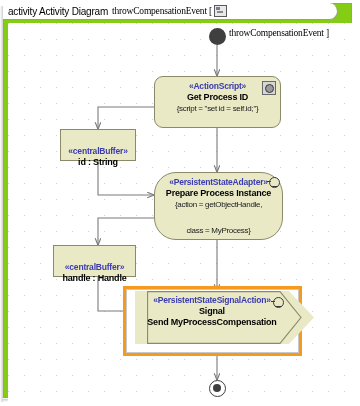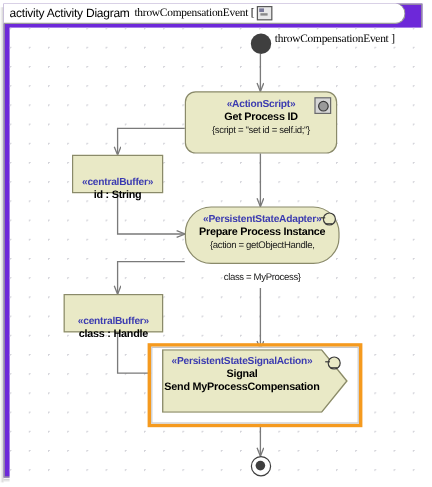--- a/index.html
+++ b/index.html
@@ -8,21 +8,21 @@
     background:#ffffff;
     font-family:"Liberation Sans", sans-serif;
     -webkit-font-smoothing:none;
   }
   #root{position:relative;width:360px;height:406px;}
 
   
   .frame{
     position:absolute;left:3px;top:3px;width:349px;height:395px;
     border:1px solid #9a9a9a;
-    background:#6d28d9;
+    background:#84cc16;
     box-sizing:border-box;
   }
   .canvas{
     position:absolute;left:4px;top:19px;width:347px;height:379px;
     background-color:#ffffff;
     background-image:
       radial-gradient(circle at 0.5px 0.5px, #d2d2d8 0.7px, transparent 0.8px);
     background-size:16px 16px;
     box-sizing:border-box;
     overflow:hidden;
@@ -219,42 +219,42 @@
         <div class="nodename">Get Process ID</div>
         <div class="props">{script = "set id = self.id;"}</div>
         <div class="badge badge-script" style="right:4px;top:4px;"></div>
       </div>
 
       <div class="node buffer" style="left:52px;top:106px;width:76px;height:32px;">
         <div class="stereo">«centralBuffer»</div>
         <div class="nodename">id : String</div>
       </div>
 
-      <div class="node action" style="left:146px;top:149px;width:129px;height:48px;border-radius:22px;">
+      <div class="node action" style="left:146px;top:149px;width:129px;height:68px;border-radius:22px;">
         <div class="stereo">«PersistentStateAdapter»</div>
         <div class="nodename">Prepare Process Instance</div>
         <div class="props">{action = getObjectHandle,</div>
         <div class="props" style="margin-top:16px;">class = MyProcess}</div>
         <div class="badge badge-plug" style="right:3px;top:4px;">
           <span class="ring"></span>
             <span class="stem"></span>
             <span class="stem2"></span>
         </div>
       </div>
 
       <div class="node buffer" style="left:45px;top:222px;width:83px;height:32px;">
         <div class="stereo">«centralBuffer»</div>
-        <div class="nodename">class : Handle</div>
+        <div class="nodename">handle : Handle</div>
       </div>
 
       <div class="selection" style="left:115px;top:263px;width:179px;height:70px;">
         <div class="selection-inner" style="left:0px;top:0px;right:0px;bottom:0px;"></div>
       </div>
 
-      <div class="signal-wrap" style="left:127px;top:268px;width:155px;height:53px;">
+      <div class="signal-wrap" style="left:127px;top:268px;width:155px;height:53px;padding-left:24px;">
         <div class="signal"></div>
         <svg class="signal-outline" viewBox="0 0 155 53" width="155" height="53">
           <polygon points="0.6,0.6 133,0.6 154,26.5 133,52.4 0.6,52.4" fill="none" stroke="#8a8a6a" stroke-width="1.1"></polygon>
         </svg>
         <div class="signal-text">
           <div class="stereo">«PersistentStateSignalAction»</div>
           <div class="nodename">Signal</div>
           <div class="nodename">Send MyProcessCompensation</div>
         </div>
         <div class="badge badge-plug" style="left:136px;top:6px;">

